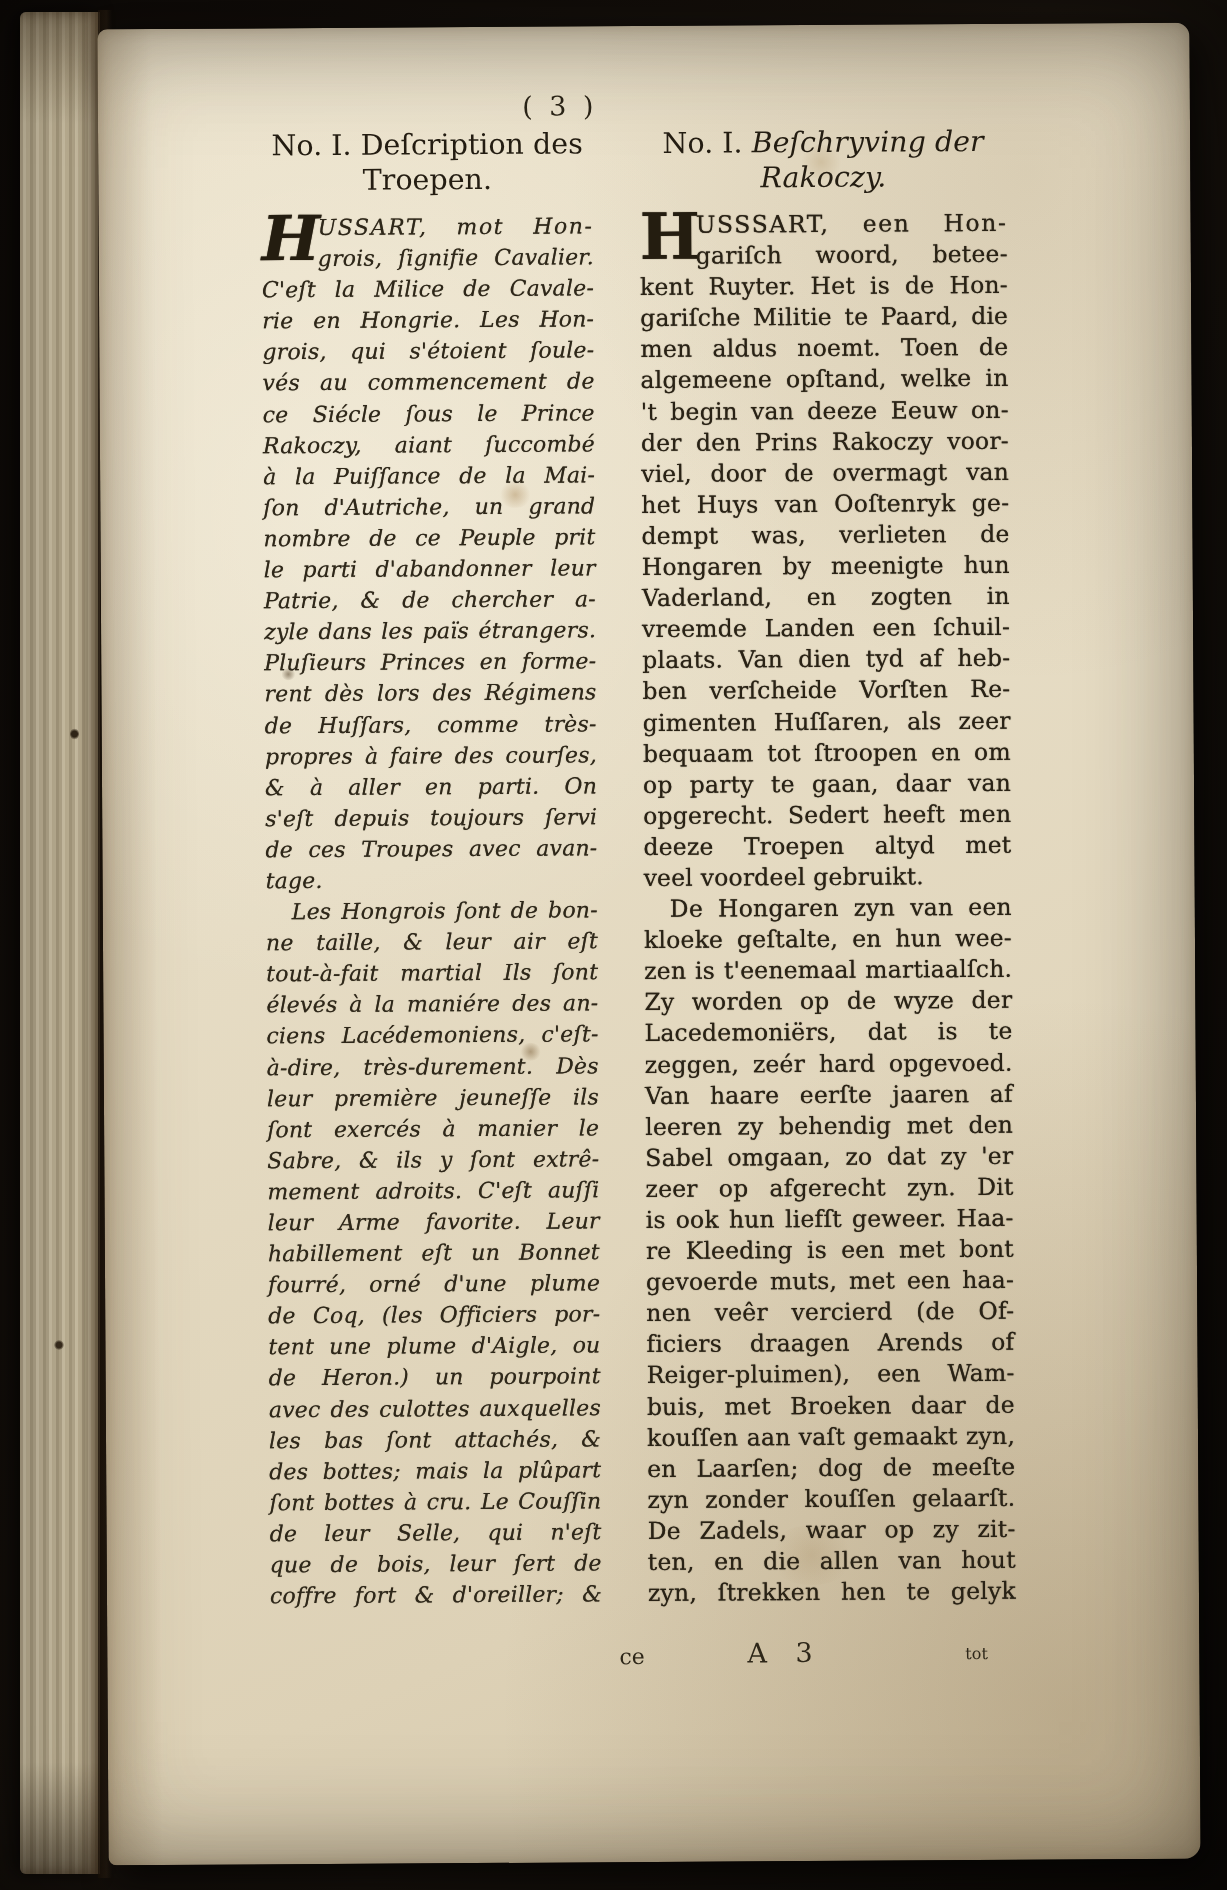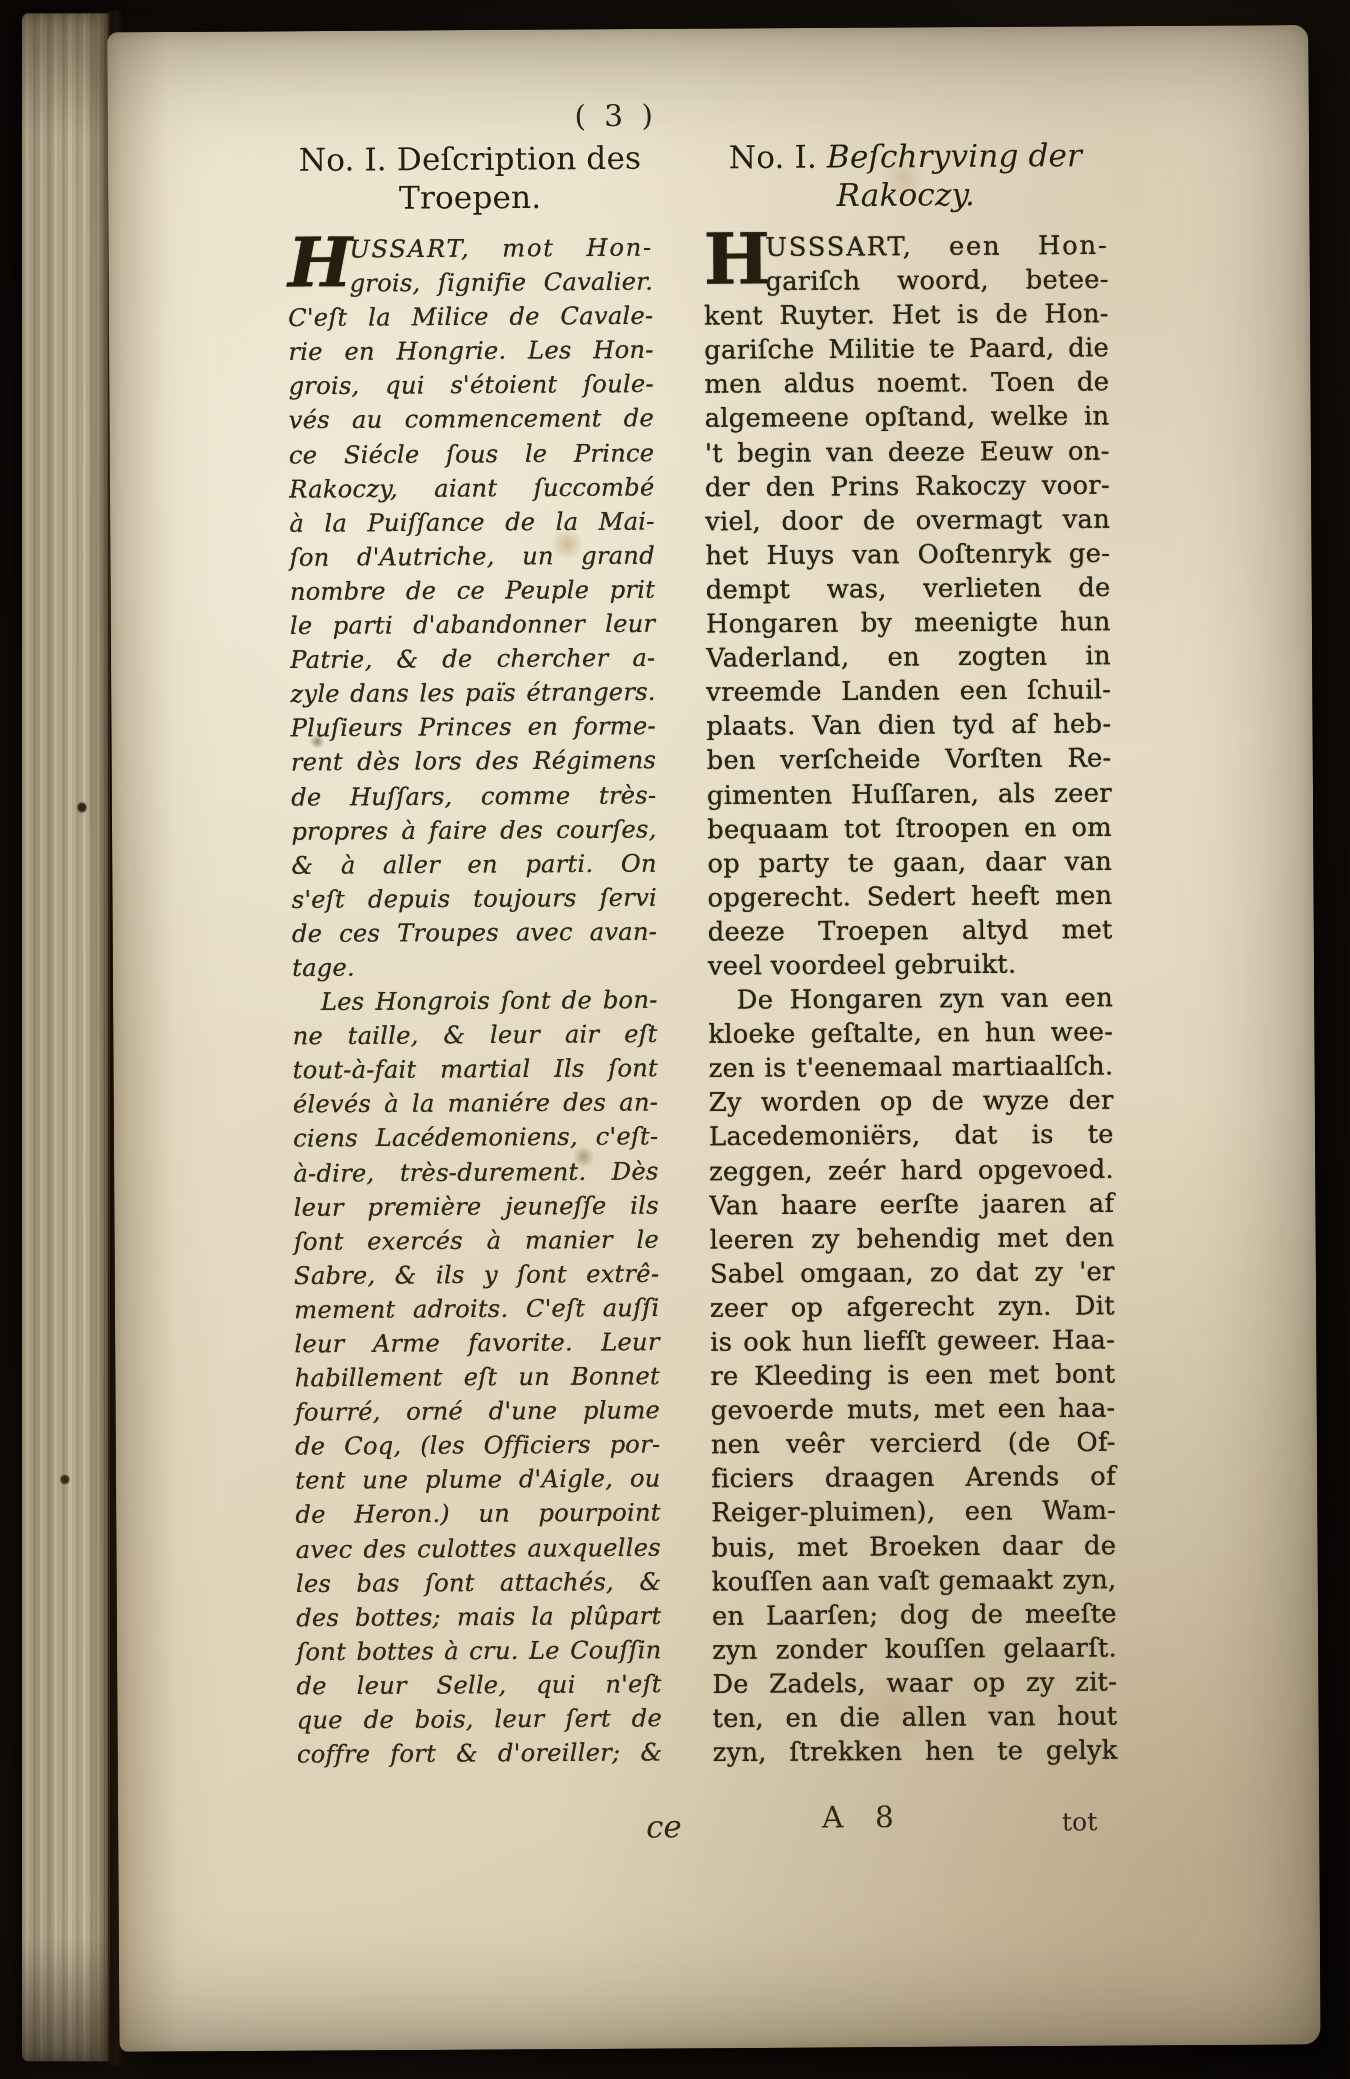--- a/index.html
+++ b/index.html
@@ -52,23 +52,23 @@
   .line{height:31.1px;line-height:31.1px;white-space:nowrap;overflow:visible;
     letter-spacing:.2px;text-shadow:0 0 .7px rgba(46,39,25,.75);}
   .jline{white-space:normal;text-align:justify;text-align-last:justify;}
   .indent{text-indent:26px;}
   .first-caps{letter-spacing:1.6px;}
   .dropcap{float:left;font-size:64px;line-height:54px;height:59px;width:56px;
     font-weight:bold;color:#241d10;text-shadow:0 0 1px rgba(40,30,15,.8);}
   .col-left .dropcap{font-style:italic;font-size:62px;}
   .col-right .line{text-shadow:0 0 1px rgba(38,31,20,.85);color:#292215;}
   .bottom-row{position:absolute;top:1612px;left:0;width:1092px;height:40px;font-size:23px;}
-  .catchword-left{position:absolute;left:480px;top:6px;font-style:italic;font-size:28px;}
+  .catchword-left{position:absolute;left:512px;top:6px;font-size:22px;}
   .signature{position:absolute;left:640px;top:0;font-size:27px;letter-spacing:10px;}
-  .catchword-right{position:absolute;left:858px;top:8px;font-size:23px;text-align:right;}
+  .catchword-right{position:absolute;left:858px;top:8px;font-size:16px;text-align:right;}
 </style>
 </head>
 <body>
 
 <div class="scene">
   <div class="book-edge">
     <div class="stain speck1"></div>
     <div class="stain speck2"></div>
   </div>
   <div class="edge-gutter"></div>
@@ -201,19 +201,19 @@
             <div class="line jline">zyn zonder kouſſen gelaarſt.</div>
             <div class="line jline">De Zadels, waar op zy zit-</div>
             <div class="line jline">ten, en die allen van hout</div>
             <div class="line jline">zyn, ſtrekken hen te gelyk</div>
           </div>
       </div>
     </div>
 
     <div class="bottom-row">
       <span class="catchword-left">ce</span>
-      <span class="signature">A 8</span>
+      <span class="signature">A 3</span>
       <span class="catchword-right">tot</span>
     </div>
   </div>
 
   <div class="vignette"></div>
 </div>
 
 </body></html>

